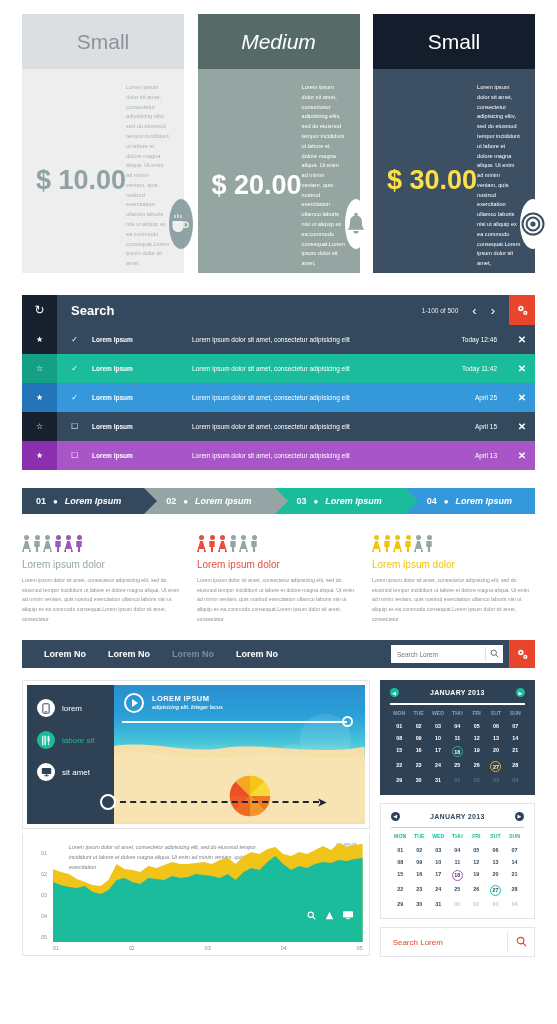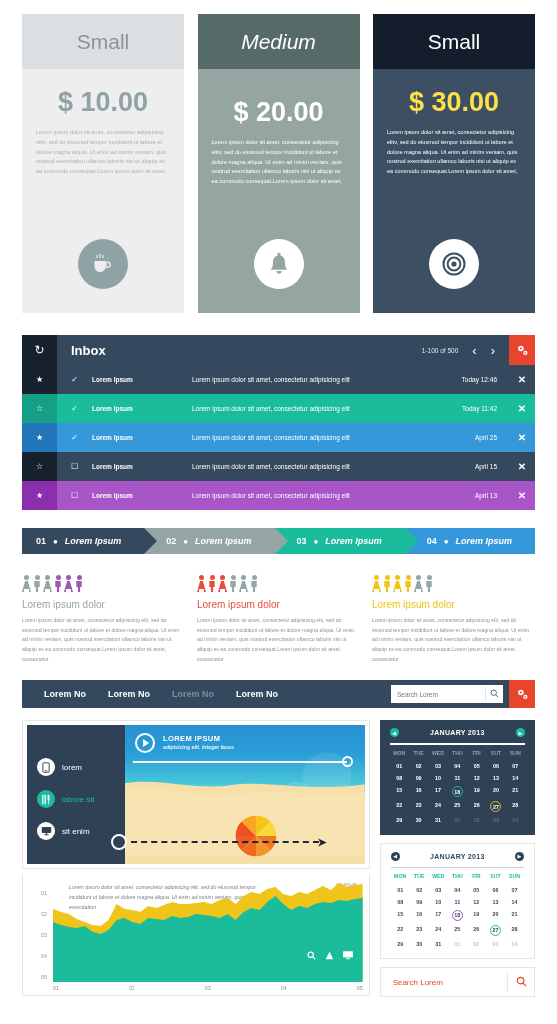--- a/index.html
+++ b/index.html
@@ -9,21 +9,21 @@
     font-family: "Liberation Sans", sans-serif;
     overflow: hidden;
     position: relative;
   }
 
   
   .pricing-row { display: flex; gap: 0; padding: 14px 22px 0 22px; justify-content: space-between; }
   .card { width: 162px; position: relative; }
   .card-head { height: 55px; display: flex; align-items: center; justify-content: center; }
   .card-head .title { font-size: 21px; font-weight: 400; }
-  .card-body { height: 244px; padding: 0 14px; display: flex; flex-direction: column; align-items: center; }
+  .card-body { height: 204px; padding: 0 14px; display: flex; flex-direction: row; align-items: center; }
   .card-price { font-size: 27px; font-weight: bold; margin-top: 18px; letter-spacing: 0px; white-space: nowrap;}
   .card-desc { font-size: 5.6px; line-height: 1.75; text-align: left; margin-top: 10px; width: 100%; }
   .card-icon-circle { width: 50px; height: 50px; border-radius: 50%; display: flex; align-items: center; justify-content: center; margin-top: auto; margin-bottom: 24px; }
 
   
   .c1 .card-head { background: #dcdfe2; }
   .c1 .card-head .title { color: #8d939a; }
   .c1 .card-body { background: #eeeeee; }
   .c1 .card-price { color: #8fa3a5; }
   .c1 .card-desc { color: #a9b2b5; }
@@ -110,21 +110,21 @@
   .nav-gear { width: 26px; height: 28px; background: #e8452c; color: #fff; display:flex; align-items:center; justify-content:center; font-size: 11px; margin-left: 6px;}
 
   
   .main { display: flex; margin: 12px 22px 0 22px; gap: 10px; }
   .col-left { width: 349px; }
   .col-right { width: 156px; }
 
   
   .player-wrap { background:#fff; border:1px solid #e3e6e8; padding: 4px; }
   .player { position: relative; height: 139px; display: flex; overflow: hidden; }
-  .player-menu { width: 98px; background: #2f4155; padding-top: 26px; position: relative; z-index: 3;}
+  .player-menu { width: 87px; background: #2f4155; padding-top: 7px; position: relative; z-index: 3;}
   .pm-item { display: flex; align-items: center; height: 32px; padding-left: 10px; }
   .pm-icon { width: 18px; height: 18px; border-radius: 50%; background: #fff; display:flex; align-items:center; justify-content:center; color:#2f4155; font-size:9px;}
   .pm-icon.active { background: #1abc9c; color: #fff; }
   .pm-label { color: #fff; font-size: 8px; margin-left: 7px; }
   .pm-label.active { color: #1abc9c; }
   .player-stage { flex: 1; position: relative; background: linear-gradient(180deg,#2a8fd0 0%, #2a9fd8 22%, #49c6d8 42%, #9fe0dd 54%, #f2ddb0 62%, #f7dfa8 100%); }
   .stage-ovl { position:absolute; inset:0; }
   .play-btn { position: absolute; left: 10px; top: 8px; width: 20px; height: 20px; border-radius: 50%; border: 2px solid #fff; display:flex; align-items:center; justify-content:center; }
   .play-tri { width:0;height:0;border-left:6px solid #fff;border-top:4px solid transparent;border-bottom:4px solid transparent; margin-left:2px;}
   .stage-title { position:absolute; left: 38px; top: 9px; color:#fff; font-size: 7.5px; font-weight: bold; letter-spacing: .4px;}
@@ -241,21 +241,21 @@
             <circle cx="13" cy="13" r="2.6" fill="#3d4f63"></circle>
           </svg>
       </div>
     </div>
   </div>
 </div>
 
 <div class="inbox">
   <div class="inbox-header">
     <div class="ib-refresh">↻</div>
-    <div class="ib-title">Inbox</div>
+    <div class="ib-title">Search</div>
     <div class="ib-spacer"></div>
     <div class="ib-count">1-100 of 500</div>
     <div class="ib-arrow">‹</div>
     <div class="ib-arrow">›</div>
     <div class="ib-gear">
       <svg width="13" height="13" viewBox="0 0 16 16" fill="#fff">
           <circle cx="6" cy="5.5" r="3.4"></circle>
           <circle cx="6" cy="5.5" r="1.3" fill="#e8452c"></circle>
           <circle cx="11.5" cy="11" r="2.6"></circle>
           <circle cx="11.5" cy="11" r="1" fill="#e8452c"></circle>
@@ -476,21 +476,21 @@
             <div class="pm-label active">labore sit</div>
           </div>
           <div class="pm-item">
             <div class="pm-icon">
               <svg width="11" height="10" viewBox="0 0 14 12" fill="#2f4155">
                   <rect x="1" y="1" width="12" height="7.5" rx="1"></rect>
                   <rect x="6.2" y="8.5" width="1.6" height="2"></rect>
                   <rect x="4" y="10.2" width="6" height="1.3" rx=".6"></rect>
                 </svg>
             </div>
-            <div class="pm-label">sit enim</div>
+            <div class="pm-label">sit amet</div>
           </div>
         </div>
 
         <div class="player-stage">
           <svg class="stage-ovl" viewBox="0 0 255 139" preserveAspectRatio="none">
             <circle cx="215" cy="55" r="26" fill="#ffffff" opacity=".10"></circle>
             <circle cx="183" cy="76" r="16" fill="#ffffff" opacity=".10"></circle>
             <circle cx="236" cy="84" r="13" fill="#ffffff" opacity=".10"></circle>
             <path d="M0 62 C 40 56, 72 70, 112 64 C 150 58, 196 72, 255 63 L255 139 L0 139 Z" fill="#f6dfa9"></path>
             <path d="M0 70 C 45 64, 80 80, 125 73 C 170 66, 210 80, 255 72 L255 139 L0 139 Z" fill="#f8e3b2"></path>

